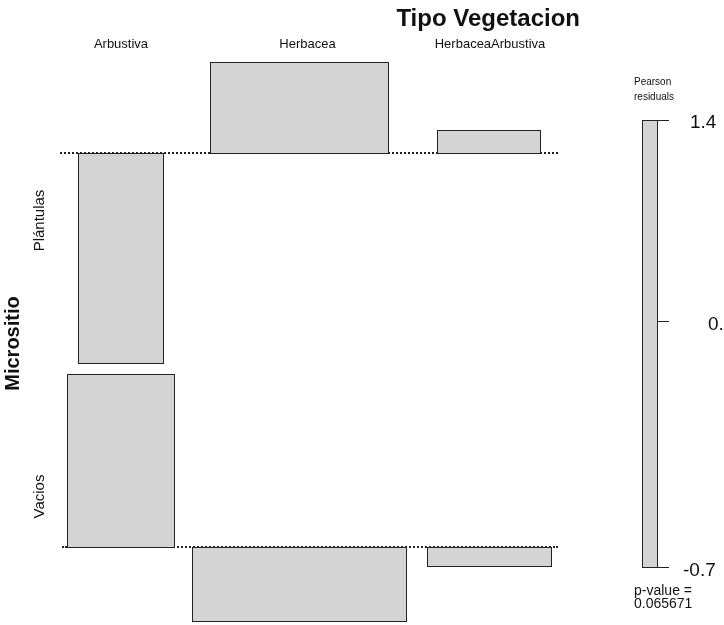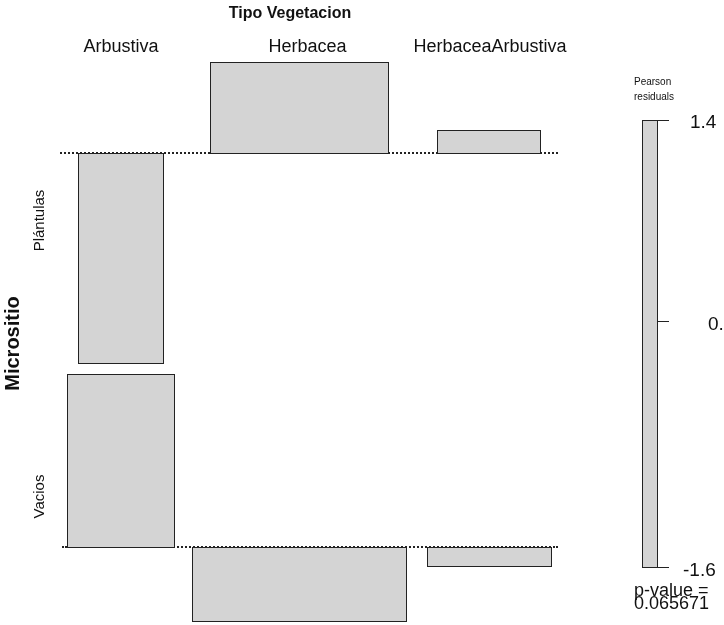--- a/index.html
+++ b/index.html
@@ -1,28 +1,28 @@
 <!DOCTYPE html>
 <html><head>
 <meta charset="utf-8">
 <style>
   html,body{margin:0;padding:0;background:#fff;}
   body{width:724px;height:625px;position:relative;overflow:hidden;font-family:"Liberation Sans",sans-serif;color:#111;}
   .abs{position:absolute;}
-  .title{font-weight:bold;font-size:16px;left:0;width:580px;text-align:center;top:4px;}
-  .col-label{font-size:18px;top:36px;text-align:center;white-space:nowrap;}
+  .title{font-weight:bold;font-size:24px;left:0;width:580px;text-align:right;top:4px;}
+  .col-label{font-size:13px;top:36px;text-align:center;white-space:nowrap;}
   .row-label{font-size:15px;transform:rotate(-90deg);transform-origin:center center;white-space:nowrap;text-align:center;width:120px;}
   .ylab{font-weight:bold;font-size:20px;transform:rotate(-90deg);transform-origin:center center;white-space:nowrap;width:200px;text-align:center;}
   .bar{background:#d4d4d4;border:1.5px solid #222;box-sizing:border-box;}
   .baseline{border-top:2px dotted #222;height:0;}
   .legend-bar{background:#d4d4d4;border:1.5px solid #222;box-sizing:border-box;}
   .tick{height:0;border-top:1.5px solid #222;width:12px;}
   .tick-lab{font-size:19px;}
   .leg-title{font-size:10px;line-height:15px;}
-  .pval{font-size:18px;line-height:13px;}
+  .pval{font-size:14px;line-height:13px;}
 </style>
 </head>
 <body>
 
 <div class="abs title">Tipo Vegetacion</div>
 
 <div class="abs col-label" style="left:78px;width:86px;">Arbustiva</div>
 <div class="abs col-label" style="left:218px;width:179px;">Herbacea</div>
 <div class="abs col-label" style="left:410px;width:160px;">HerbaceaArbustiva</div>
 
@@ -44,17 +44,17 @@
 <div class="abs leg-title" style="left:634px;top:74px;">
   <div>Pearson</div>
   <div>residuals</div>
 </div>
 <div class="abs legend-bar" style="left:642px;top:120px;width:16px;height:448px;"></div>
 <div class="abs tick" style="left:657px;top:120px;"></div>
 <div class="abs tick" style="left:657px;top:321px;"></div>
 <div class="abs tick" style="left:657px;top:567px;"></div>
 <div class="abs tick-lab" style="left:690px;top:111px;">1.4</div>
 <div class="abs tick-lab" style="left:708px;top:313px;">0.0</div>
-<div class="abs tick-lab" style="left:683px;top:559px;">-1.6</div>
+<div class="abs tick-lab" style="left:683px;top:559px;">-0.7</div>
 <div class="abs pval" style="left:634px;top:584px;">
   <div>p-value =</div>
   <div>0.065671</div>
 </div>
 
 </body></html>

